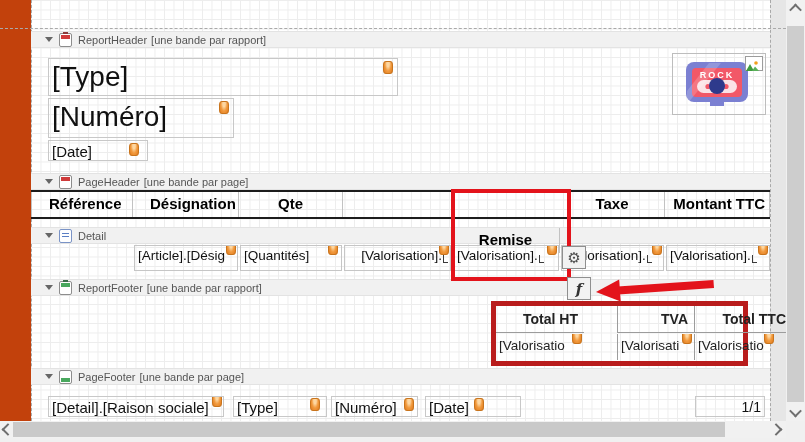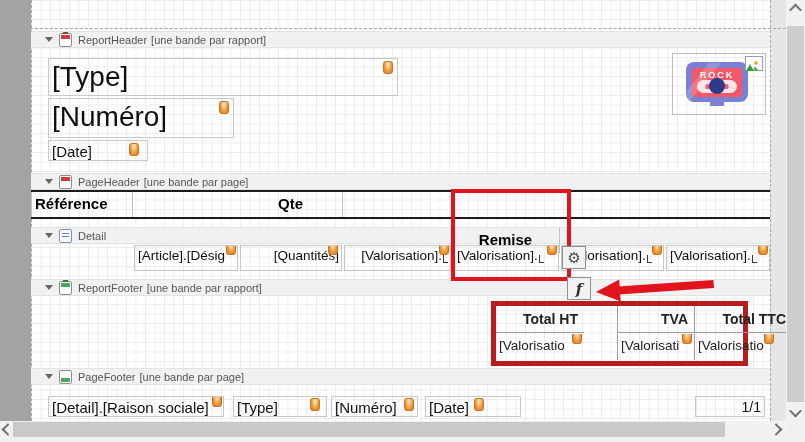--- a/index.html
+++ b/index.html
@@ -1,16 +1,16 @@
 <!DOCTYPE html>
 <html><head>
 <meta charset="utf-8">
 <style>
   html,body{margin:0;padding:0;}
-  .app{position:relative;width:805px;height:442px;background:#a3a3a3;
+  .app{position:relative;width:805px;height:442px;background:#c2410c;
        font-family:"Liberation Sans",sans-serif;overflow:hidden;color:#222;}
 
   
   .surface{position:absolute;left:31px;top:0;width:739px;height:421px;background:#ffffff;
     background-image:linear-gradient(to right,#ededed 1px,transparent 1px),
                      linear-gradient(to bottom,#ededed 1px,transparent 1px);
     background-size:9.5px 9.5px;}
   .outside-right{position:absolute;left:770px;top:0;width:16px;height:421px;background:#e6e6e6;}
   .guide{position:absolute;z-index:1;}
   .guide.v{width:0;border-left:1px dashed #a9a9a9;}
@@ -43,21 +43,21 @@
     background:radial-gradient(ellipse at 50% 18%,#fdd6a0 0 22%,#f19a3e 55%,#e07a1d 100%);z-index:5;}
   .ovf{display:inline-block;width:4px;height:7px;border-left:1px solid #3a3a3a;
     border-bottom:1px solid #3a3a3a;margin-left:1px;vertical-align:-3px;}
 
   
   .hrow{position:absolute;left:31px;top:190px;width:739px;height:29px;border-top:2px solid #1c1c1c;
     border-bottom:2px solid #1c1c1c;z-index:3;box-sizing:border-box;}
   .hcell{position:absolute;top:0;height:25px;border-right:1px solid #c2c2c2;font-weight:bold;
     font-size:15px;color:#000;padding-top:3px;box-sizing:border-box;white-space:nowrap;overflow:hidden;}
   .hcell.first{border-left:1px solid #c2c2c2;}
-  .al{text-align:left;padding-left:3px;}
+  .al{text-align:left;padding-left:17px;}
   .ac{text-align:center;}
   .ar{text-align:right;padding-right:4px;}
 
   
   .dcell{position:absolute;top:245px;height:22px;border:1px solid #c6c6c6;font-size:13.5px;color:#101010;
     padding:2px 2px 0 3px;white-space:nowrap;overflow:hidden;z-index:3;box-sizing:content-box;}
 
   
   .totals{position:absolute;left:491px;top:301px;width:247px;height:55px;border:5px solid #b91c1c;z-index:3;}
   .tcell{position:absolute;box-sizing:border-box;white-space:nowrap;overflow:hidden;}
@@ -153,35 +153,38 @@
 
   <div class="band-bar" style="top:173px;">
     <span class="tri"></span>
     <span class="bicon redtop"></span>
     <span class="bcap">PageHeader</span>
     <span class="bhint">[une bande par page]</span>
   </div>
 
   <div class="hrow">
     <div class="hcell first al" style="left:0;width:102px;">Référence</div>
+    <div class="hcell al" style="left:102px;width:106px;">Désignation</div>
     <div class="hcell ac" style="left:208px;width:104px;">Qte</div>
     <div class="hcell ac" style="left:421px;width:108px;margin-top:36px;">Remise</div>
+    <div class="hcell ac" style="left:529px;width:105px;">Taxe</div>
+    <div class="hcell ar" style="left:634px;width:105px;">Montant TTC</div>
   </div>
 
   <div class="band-bar" style="top:227px;">
     <span class="tri"></span>
     <span class="bicon bluelines"></span>
     <span class="bcap">Detail</span>
   </div>
 
   <div class="dcell" style="left:134px;width:97px;">
     <span>[Article].[Désig</span>
     <span class="mk" style="right:1px;top:-4px;"></span>
   </div>
-  <div class="dcell" style="left:240px;width:95px;text-align:right;">
+  <div class="dcell" style="left:240px;width:95px;text-align:left;">
     <span>[Quantités]</span>
     <span class="mk" style="right:3px;top:-4px;"></span>
   </div>
   <div class="dcell" style="left:344px;width:100px;text-align:right;">
     <span>[Valorisation].</span><span class="ovf"></span>
     <span class="mk" style="right:1px;top:-4px;"></span>
   </div>
   <div class="dcell" style="left:453px;width:99px;">
     <span>[Valorisation].</span><span class="ovf"></span>
     <span class="mk" style="right:1px;top:-4px;"></span>

